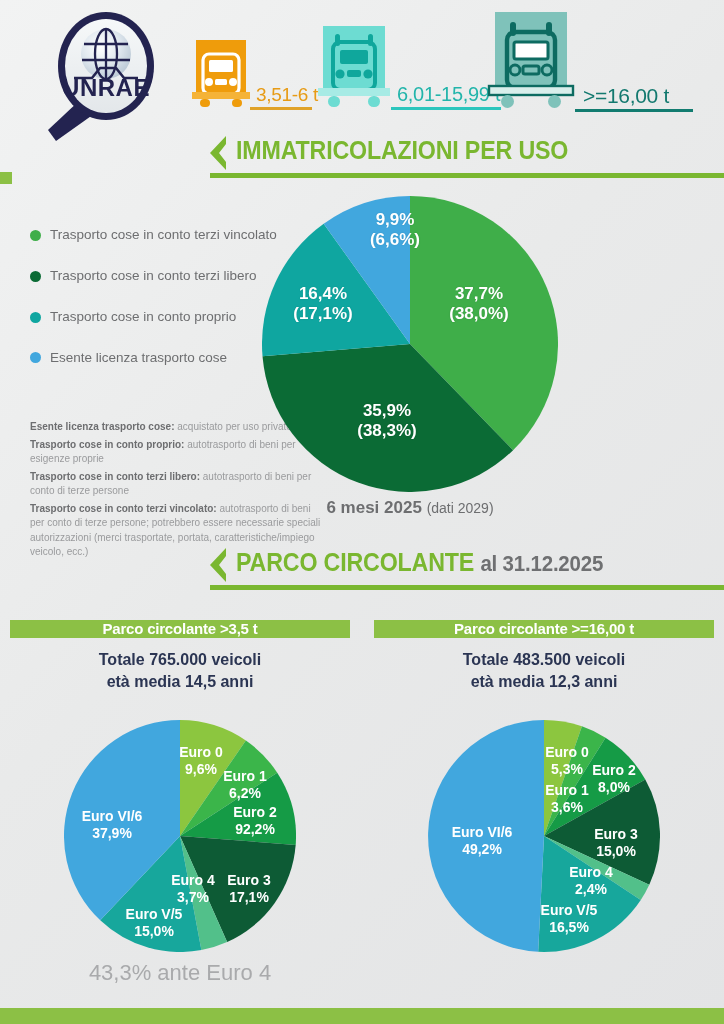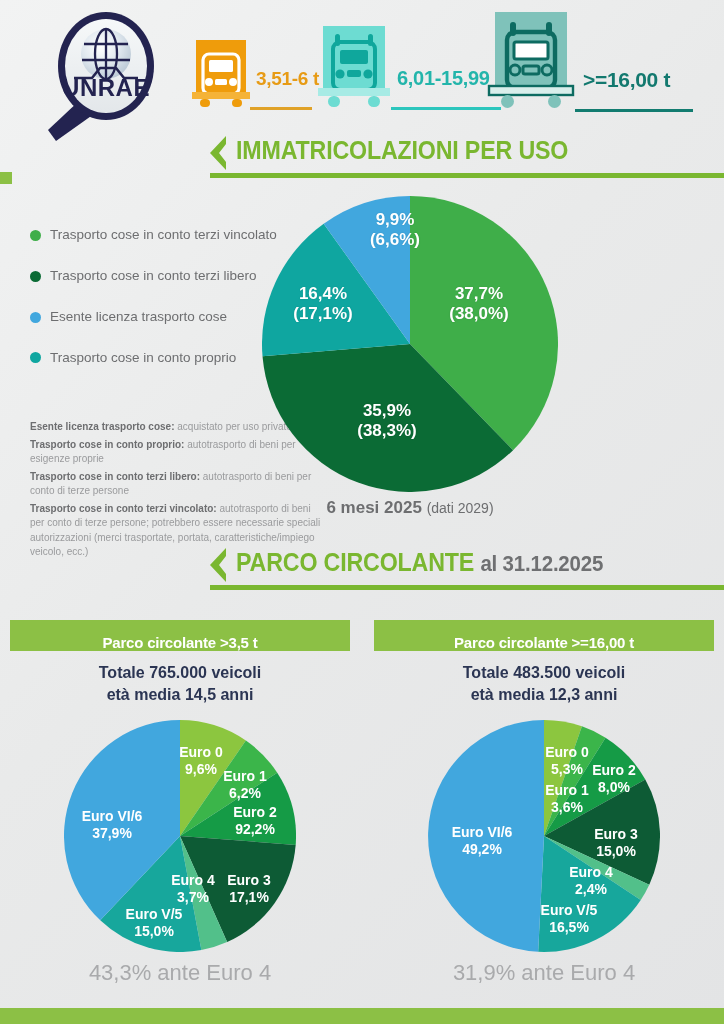--- a/index.html
+++ b/index.html
@@ -19,23 +19,23 @@
   }
 
   
   .logo{position:absolute;left:40px;top:8px;width:130px;height:140px;}
   .logo svg{display:block;}
 
   
   .trucks{position:absolute;left:180px;top:10px;right:0;height:115px;}
   .truck-group{position:absolute;display:flex;align-items:flex-end;}
   .truck-group .cap{
-    font-weight:bold;font-style:normal;
+    font-weight:normal;font-style:normal;
     letter-spacing:-0.3px;
-    padding-bottom:20px;
+    padding-bottom:4px;
     white-space:nowrap;
   }
   .truck-underline{
     position:absolute;height:3px;bottom:0;
   }
 
   
   #tg1{left:10px;top:28px;}
   #tg1 .cap{font-size:19px;color:#e79b15;margin-left:4px;}
   
@@ -90,22 +90,22 @@
 
   .pl{position:absolute;text-align:center;color:#fff;font-weight:bold;
       font-size:17px;line-height:1.16;white-space:nowrap;
       text-shadow:0 0 2px rgba(0,0,0,.12);}
 
   
   .panel{position:absolute;top:620px;width:340px;}
   #panelL{left:10px;}
   #panelR{left:374px;}
   .panel-bar{
-    height:31px;background:#8cc045;color:#fff;
-    display:flex;align-items:flex-end;justify-content:center;
+    height:18px;background:#8cc045;color:#fff;
+    display:flex;align-items:flex-start;justify-content:center;
     font-size:15px;font-weight:bold;letter-spacing:-0.2px;
   }
   .panel-total{
     margin-top:11px;text-align:center;color:#2b3553;
     font-size:16px;font-weight:bold;line-height:1.35;
   }
   .panel-foot{
     position:absolute;left:0;right:0;top:340px;text-align:center;
     font-size:22px;color:#a9aaac;
   }
@@ -225,26 +225,26 @@
   <div class="legend">
     <div class="legend-row">
       <span class="legend-dot" style="background:#3fae49"></span>
       <span class="legend-label">Trasporto cose in conto terzi vincolato</span>
     </div>
     <div class="legend-row">
       <span class="legend-dot" style="background:#0b6b35"></span>
       <span class="legend-label">Trasporto cose in conto terzi libero</span>
     </div>
     <div class="legend-row">
+      <span class="legend-dot" style="background:#0fa6a0"></span>
+      <span class="legend-label">Trasporto cose in conto proprio</span>
+    </div>
+    <div class="legend-row">
       <span class="legend-dot" style="background:#41a7de"></span>
       <span class="legend-label">Esente licenza trasporto cose</span>
-    </div>
-    <div class="legend-row">
-      <span class="legend-dot" style="background:#0fa6a0"></span>
-      <span class="legend-label">Trasporto cose in conto proprio</span>
     </div>
   </div>
 
   <div class="notes">
     <p><b>Esente licenza trasporto cose:</b><span> acquistato per uso privato</span></p>
     <p><b>Trasporto cose in conto proprio:</b><span> autotrasporto di beni per esigenze proprie</span></p>
     <p><b>Trasporto cose in conto terzi libero:</b><span> autotrasporto di beni per conto di terze persone</span></p>
     <p><b>Trasporto cose in conto terzi vincolato:</b><span> autotrasporto di beni per conto di terze persone; potrebbero essere necessarie speciali autorizzazioni (merci trasportate, portata, caratteristiche/impiego veicolo, ecc.)</span></p>
   </div>
 
@@ -367,19 +367,16 @@
       <div class="sl" style="left:128px;top:144px;width:70px;">
         <span>Euro 4</span><br>
         <span>2,4%</span></div>
       <div class="sl" style="left:100px;top:182px;width:82px;">
         <span>Euro V/5</span><br>
         <span>16,5%</span></div>
       <div class="sl" style="left:10px;top:104px;width:88px;">
         <span>Euro VI/6</span><br>
         <span>49,2%</span></div>
     </div>
-    <div class="panel-foot">
-      <span>31,9% ante Euro 4</span>
-    </div>
   </div>
 
   <div class="bottom-bar"></div>
 </div>
 
 </body></html>

